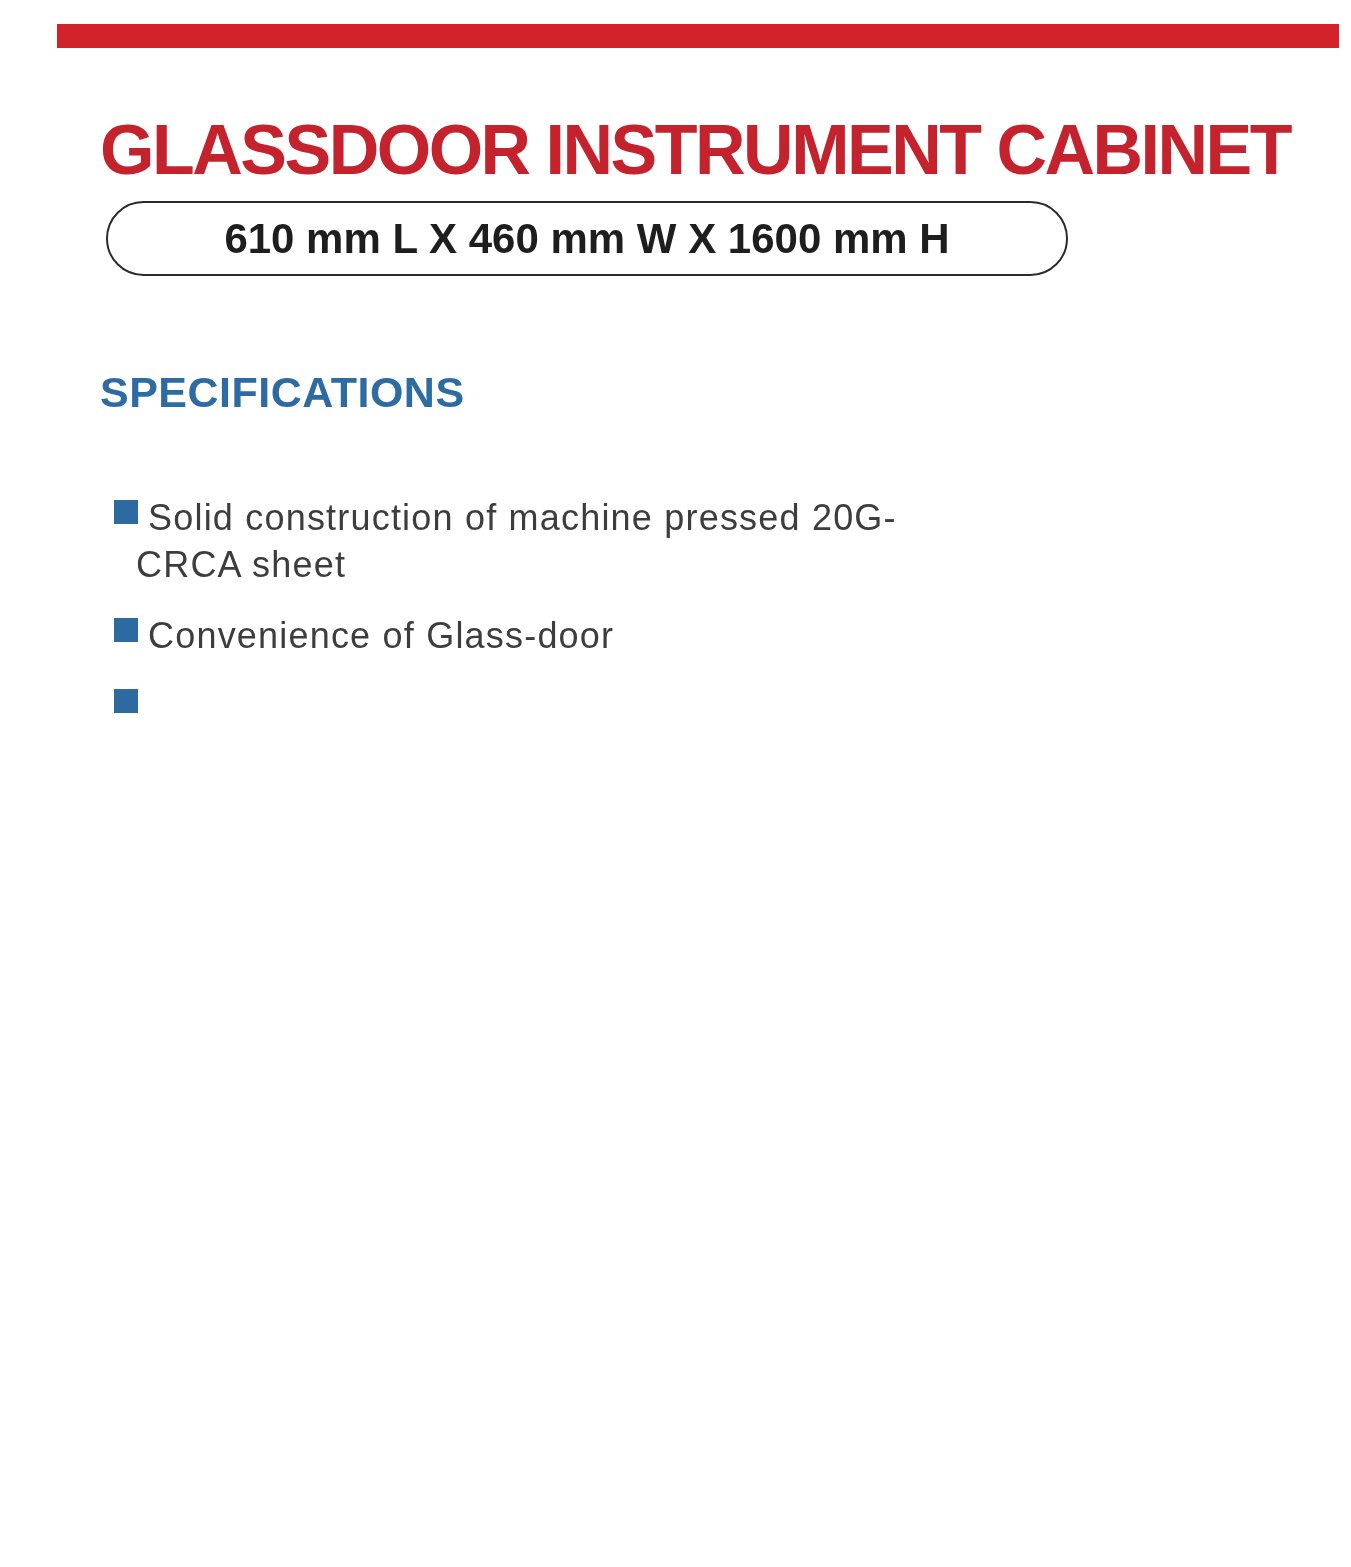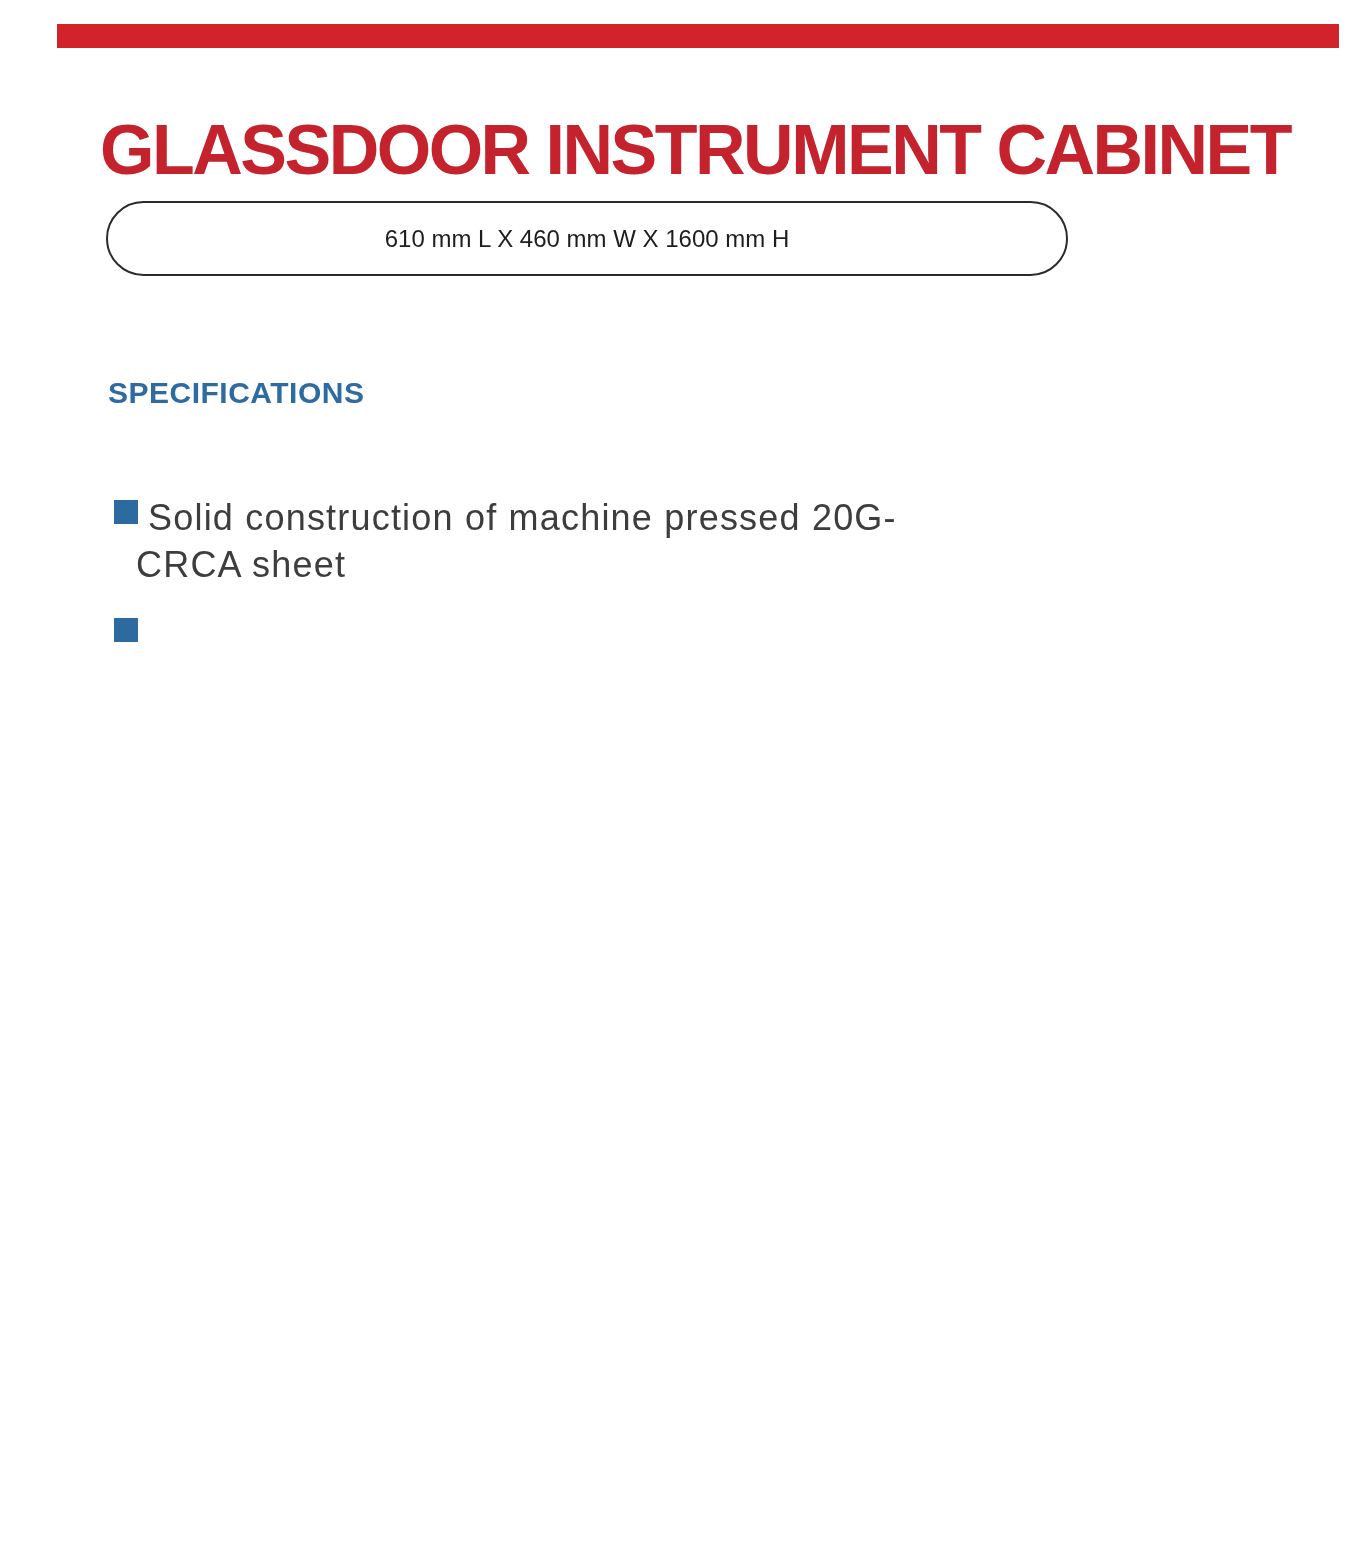--- a/index.html
+++ b/index.html
@@ -43,37 +43,36 @@
     width: 962px;
     height: 75px;
     border: 2px solid var(--pill-border, #2b2b2b);
     border-radius: 38px;
     background: #ffffff;
     display: flex;
     align-items: center;
     justify-content: center;
   }
   .pill span {
-    font-size: 24px;
-    font-weight: 400;
+    font-size: 42px;
+    font-weight: 700;
     color: var(--pill-text, #1e1e1e);
     letter-spacing: 0px;
     white-space: nowrap;
   }
   .spec-heading {
     position: absolute;
     left: 64px;
     top: 334px;
-    font-size: 30px;
+    font-size: 43px;
     line-height: 45px;
     font-weight: 700;
     letter-spacing: 0.5px;
     color: var(--heading-blue, #2e6ba3);
     white-space: nowrap;
-    margin-left: 8px;
   }
   .spec-list {
     position: absolute;
     left: 64px;
     top: 446px;
     width: 836px;
     list-style: none;
   }
   .spec-list li {
     position: relative;
@@ -107,16 +106,20 @@
 
   <h2 class="spec-heading">SPECIFICATIONS</h2>
 
   <ul class="spec-list">
     <li>
       <span class="bullet"></span>
       <span>Solid construction of machine pressed 20G- CRCA sheet</span>
     </li>
     <li>
       <span class="bullet"></span>
+      <span>Convenience of Glass-door</span>
+    </li>
+    <li>
+      <span class="bullet"></span>
     </li>
   </ul>
 
 </div>
 
 </body></html>

